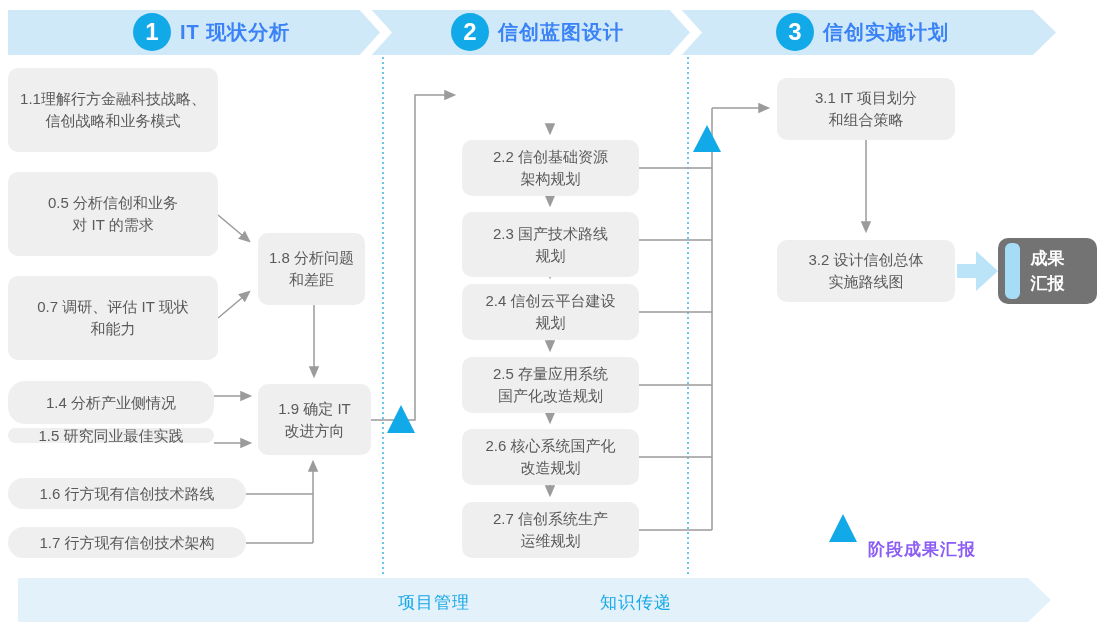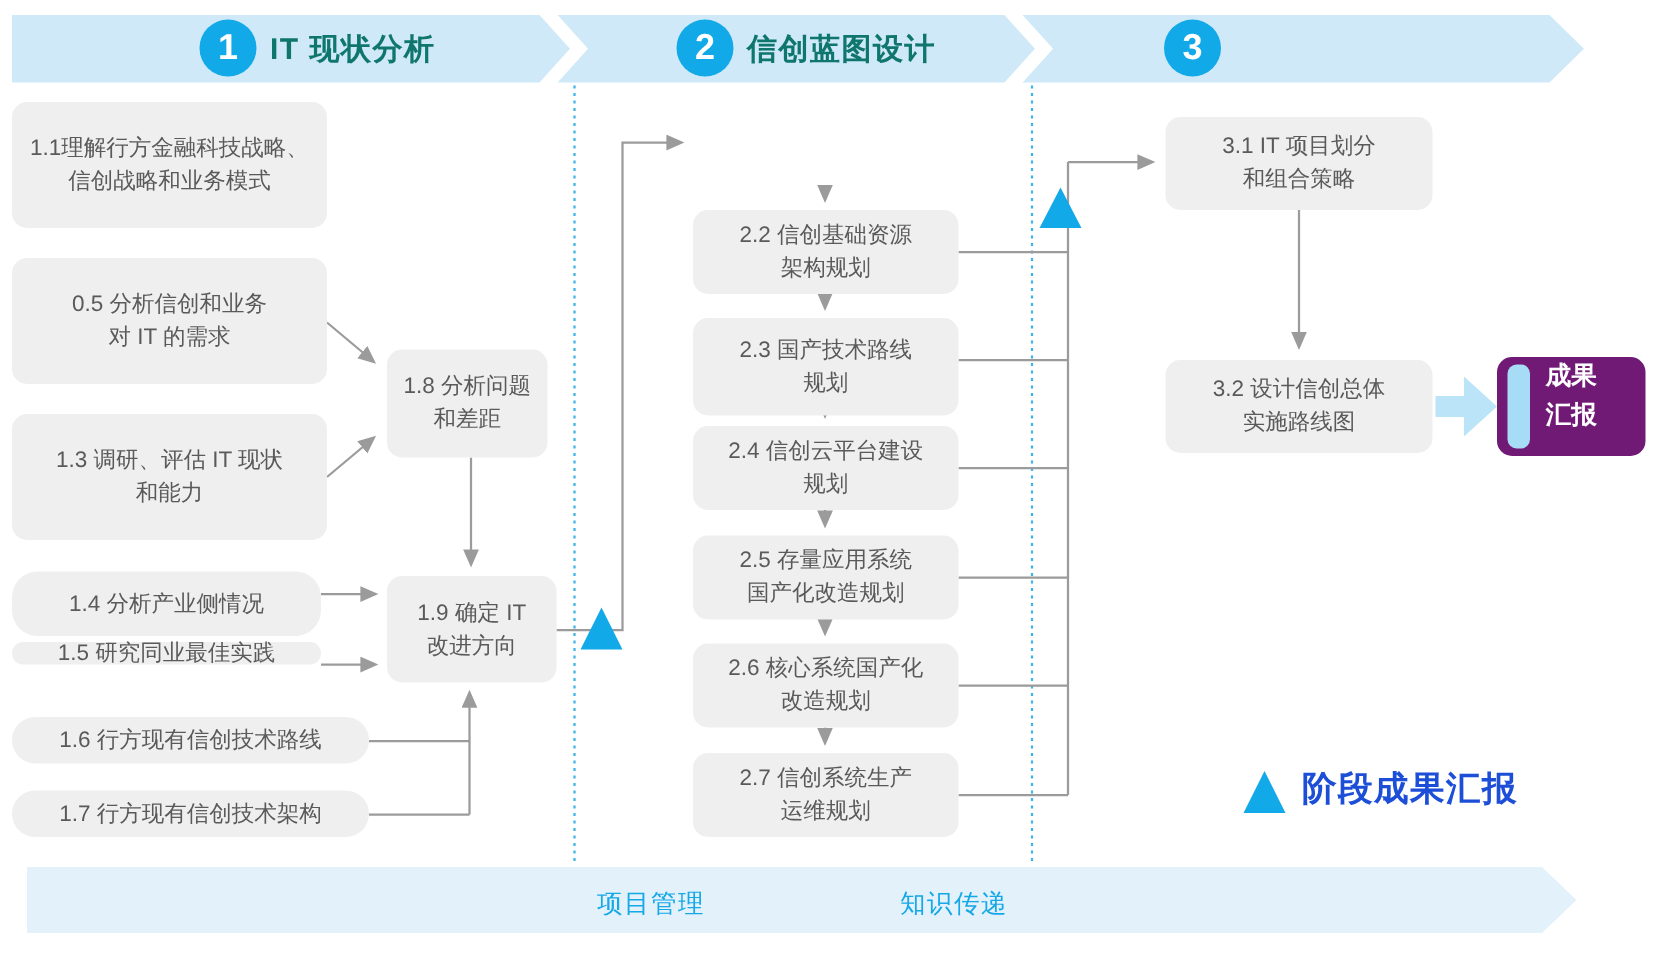--- a/index.html
+++ b/index.html
@@ -6,45 +6,45 @@
   #stage{
     position:relative;width:1115px;height:638px;background:#ffffff;overflow:hidden;
     font-family:"Liberation Sans","DejaVu Sans",sans-serif;
   }
   #connectors{position:absolute;left:0;top:0;width:1115px;height:638px;}
   .phase{position:absolute;top:13px;display:flex;align-items:center;gap:9px;z-index:3;}
   .pnum{
     width:38px;height:38px;border-radius:50%;background:#12a9e8;color:#ffffff;
     font-weight:bold;font-size:24px;display:flex;align-items:center;justify-content:center;
   }
-  .ptitle{color:#0f766e;font-weight:bold;font-size:20px;letter-spacing:1px;}
+  .ptitle{color:#3b82f6;font-weight:bold;font-size:20px;letter-spacing:1px;}
   .gbox{
     position:absolute;background:#efefef;border-radius:10px;color:#5a5a5a;
     display:flex;align-items:center;justify-content:center;text-align:center;
     font-size:15px;line-height:1.45;white-space:pre-line;z-index:2;
   }
   .pill{border-radius:17px;}
   .result{
-    position:absolute;left:998px;top:238px;width:99px;height:66px;background:#701a75;
+    position:absolute;left:998px;top:238px;width:99px;height:66px;background:#737373;
     border-radius:10px;color:#ffffff;font-weight:bold;font-size:17px;line-height:1.5;
-    display:flex;justify-content:center;text-align:center;
+    display:flex;align-items:center;justify-content:center;text-align:center;
     white-space:pre-line;z-index:2;
   }
   .result-stripe{
     position:absolute;left:7px;top:5px;width:15px;height:56px;background:#a6dcf5;
     border-radius:6px;
   }
   .result-text{position:relative;}
   .footer-label{
     position:absolute;top:591px;color:#16a8e7;font-weight:normal;font-size:17px;
     letter-spacing:1px;z-index:3;
   }
   .legend-label{
-    position:absolute;left:868px;top:510px;color:#1d4ed8;font-weight:bold;
-    font-size:23px;letter-spacing:1px;z-index:3;
+    position:absolute;left:868px;top:538px;color:#8b5cf6;font-weight:bold;
+    font-size:17px;letter-spacing:1px;z-index:3;
   }
 </style>
 </head>
 <body>
 
 <div id="stage">
 
   <svg id="connectors" viewBox="0 0 1115 638" xmlns="http://www.w3.org/2000/svg">
     <defs>
       <marker id="arw" markerWidth="9" markerHeight="8" refX="6.5" refY="3.5" orient="auto">
@@ -94,27 +94,28 @@
   <div class="phase" style="left:133px;">
     <div class="pnum">1</div>
     <div class="ptitle">IT 现状分析</div>
   </div>
   <div class="phase" style="left:451px;">
     <div class="pnum">2</div>
     <div class="ptitle">信创蓝图设计</div>
   </div>
   <div class="phase" style="left:776px;">
     <div class="pnum">3</div>
+    <div class="ptitle">信创实施计划</div>
   </div>
 
   <div class="gbox" style="left:8px;top:68px;width:210px;height:84px;">1.1理解行方金融科技战略、
 信创战略和业务模式</div>
   <div class="gbox" style="left:8px;top:172px;width:210px;height:84px;">0.5 分析信创和业务
 对 IT 的需求</div>
-  <div class="gbox" style="left:8px;top:276px;width:210px;height:84px;">1.3 调研、评估 IT 现状
+  <div class="gbox" style="left:8px;top:276px;width:210px;height:84px;">0.7 调研、评估 IT 现状
 和能力</div>
   <div class="gbox pill" style="left:8px;top:381px;width:206px;height:43px;">1.4 分析产业侧情况</div>
   <div class="gbox pill" style="left:8px;top:428px;width:206px;height:15px;">1.5 研究同业最佳实践</div>
   <div class="gbox pill" style="left:8px;top:478px;width:238px;height:31px;">1.6 行方现有信创技术路线</div>
   <div class="gbox pill" style="left:8px;top:527px;width:238px;height:31px;">1.7 行方现有信创技术架构</div>
   <div class="gbox" style="left:258px;top:233px;width:107px;height:72px;">1.8 分析问题
 和差距</div>
   <div class="gbox" style="left:258px;top:384px;width:113px;height:71px;">1.9 确定 IT
 改进方向</div>
 

